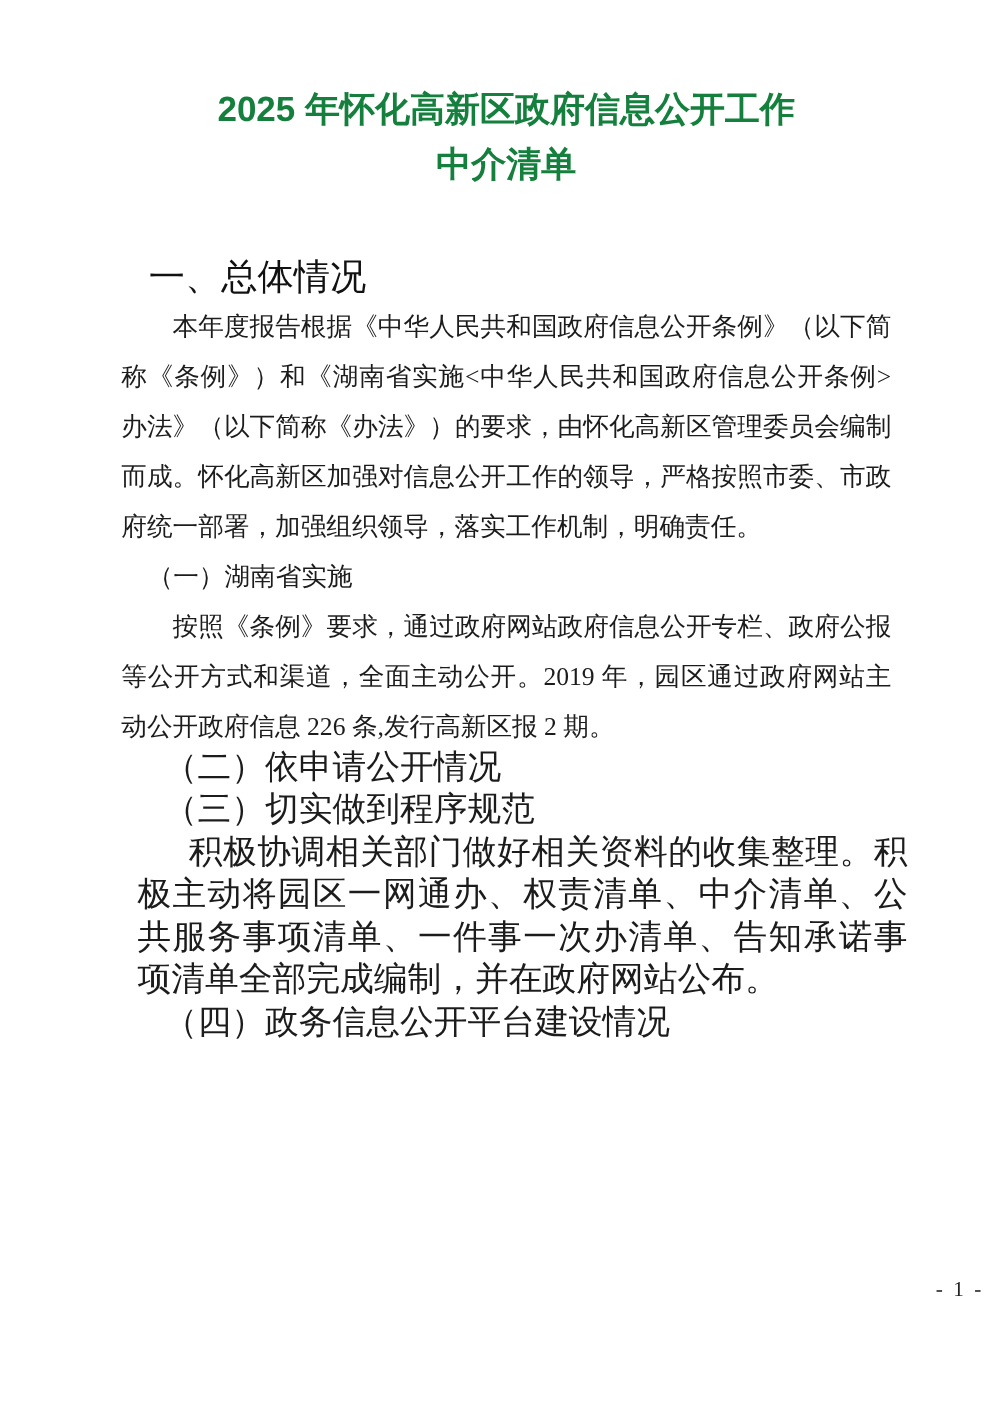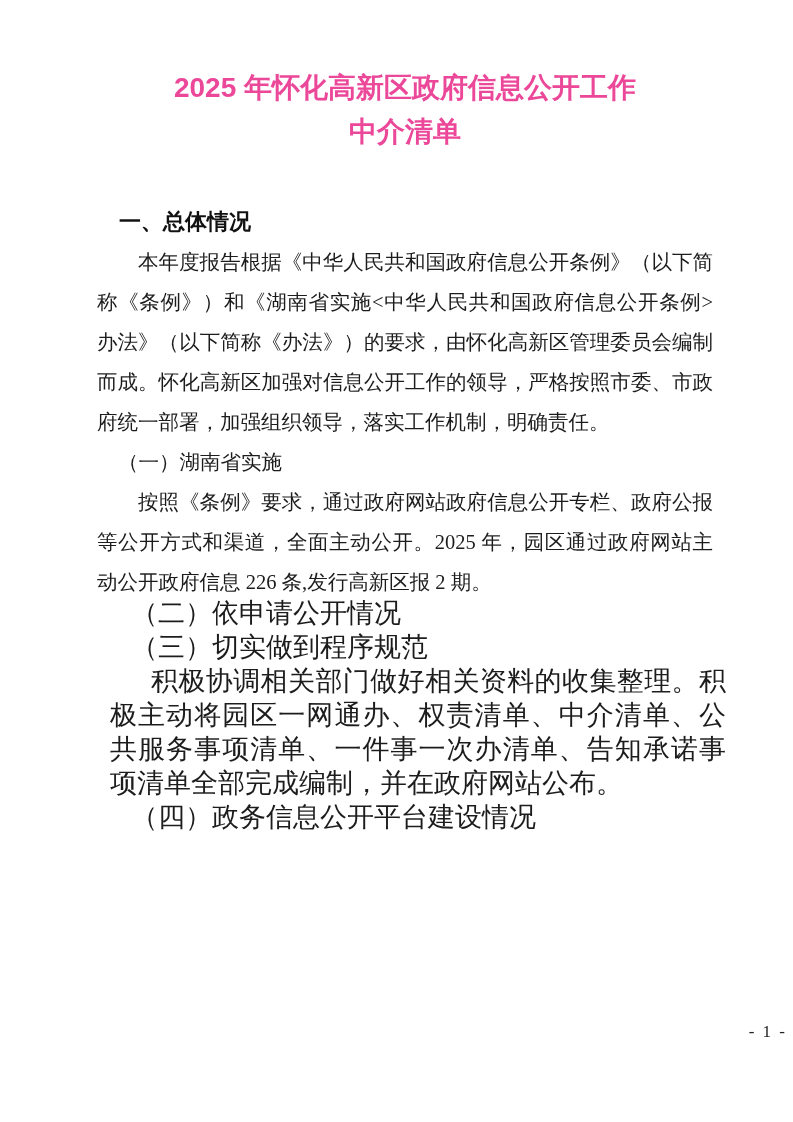--- a/index.html
+++ b/index.html
@@ -14,38 +14,38 @@
   }
   .doc-title {
     padding-top: 66px;
     margin-left: 97px;
     width: 616px;
     text-align: center;
     font-family: "Liberation Sans", sans-serif;
     font-weight: 700;
     font-size: 28px;
     line-height: 44px;
-    color: #ec4899;
+    color: #15803d;
   }
   .content-a {
     margin: 48px 80px 0 97px;
     width: 616px;
     font-size: 20.5px;
     line-height: 40px;
   }
   .content-b {
     margin: -6px 80px 0 110px;
     width: 616px;
     font-size: 27px;
     line-height: 34px;
   }
   .h1 {
     font-family: "Liberation Sans", sans-serif;
-    font-weight: 700;
-    font-size: 22px;
+    font-weight: 400;
+    font-size: 29px;
     color: #111111;
     text-indent: 22px;
   }
   .sub {
     text-indent: 21px;
   }
   .para {
     text-align: justify;
     text-indent: 41px;
   }
@@ -65,21 +65,21 @@
 
   <div class="doc-title">
     <div>2025 年怀化高新区政府信息公开工作</div>
     <div>中介清单</div>
   </div>
 
   <div class="content-a">
     <div class="h1">一、总体情况</div>
     <div class="para">本年度报告根据《中华人民共和国政府信息公开条例》（以下简称《条例》）和《湖南省实施&lt;中华人民共和国政府信息公开条例&gt;办法》（以下简称《办法》）的要求，由怀化高新区管理委员会编制而成。怀化高新区加强对信息公开工作的领导，严格按照市委、市政府统一部署，加强组织领导，落实工作机制，明确责任。</div>
     <div class="sub">（一）湖南省实施</div>
-    <div class="para">按照《条例》要求，通过政府网站政府信息公开专栏、政府公报等公开方式和渠道，全面主动公开。2025 年，园区通过政府网站主动公开政府信息 226 条,发行高新区报 2 期。</div>
+    <div class="para">按照《条例》要求，通过政府网站政府信息公开专栏、政府公报等公开方式和渠道，全面主动公开。2019 年，园区通过政府网站主动公开政府信息 226 条,发行高新区报 2 期。</div>
   </div>
 
   <div class="content-b">
     <div class="sub">（二）依申请公开情况</div>
     <div class="sub">（三）切实做到程序规范</div>
     <div class="para">积极协调相关部门做好相关资料的收集整理。积极主动将园区一网通办、权责清单、中介清单、公共服务事项清单、一件事一次办清单、告知承诺事项清单全部完成编制，并在政府网站公布。</div>
     <div class="sub">（四）政务信息公开平台建设情况</div>
   </div>
 
   <div class="page-number">- 1 -</div>

